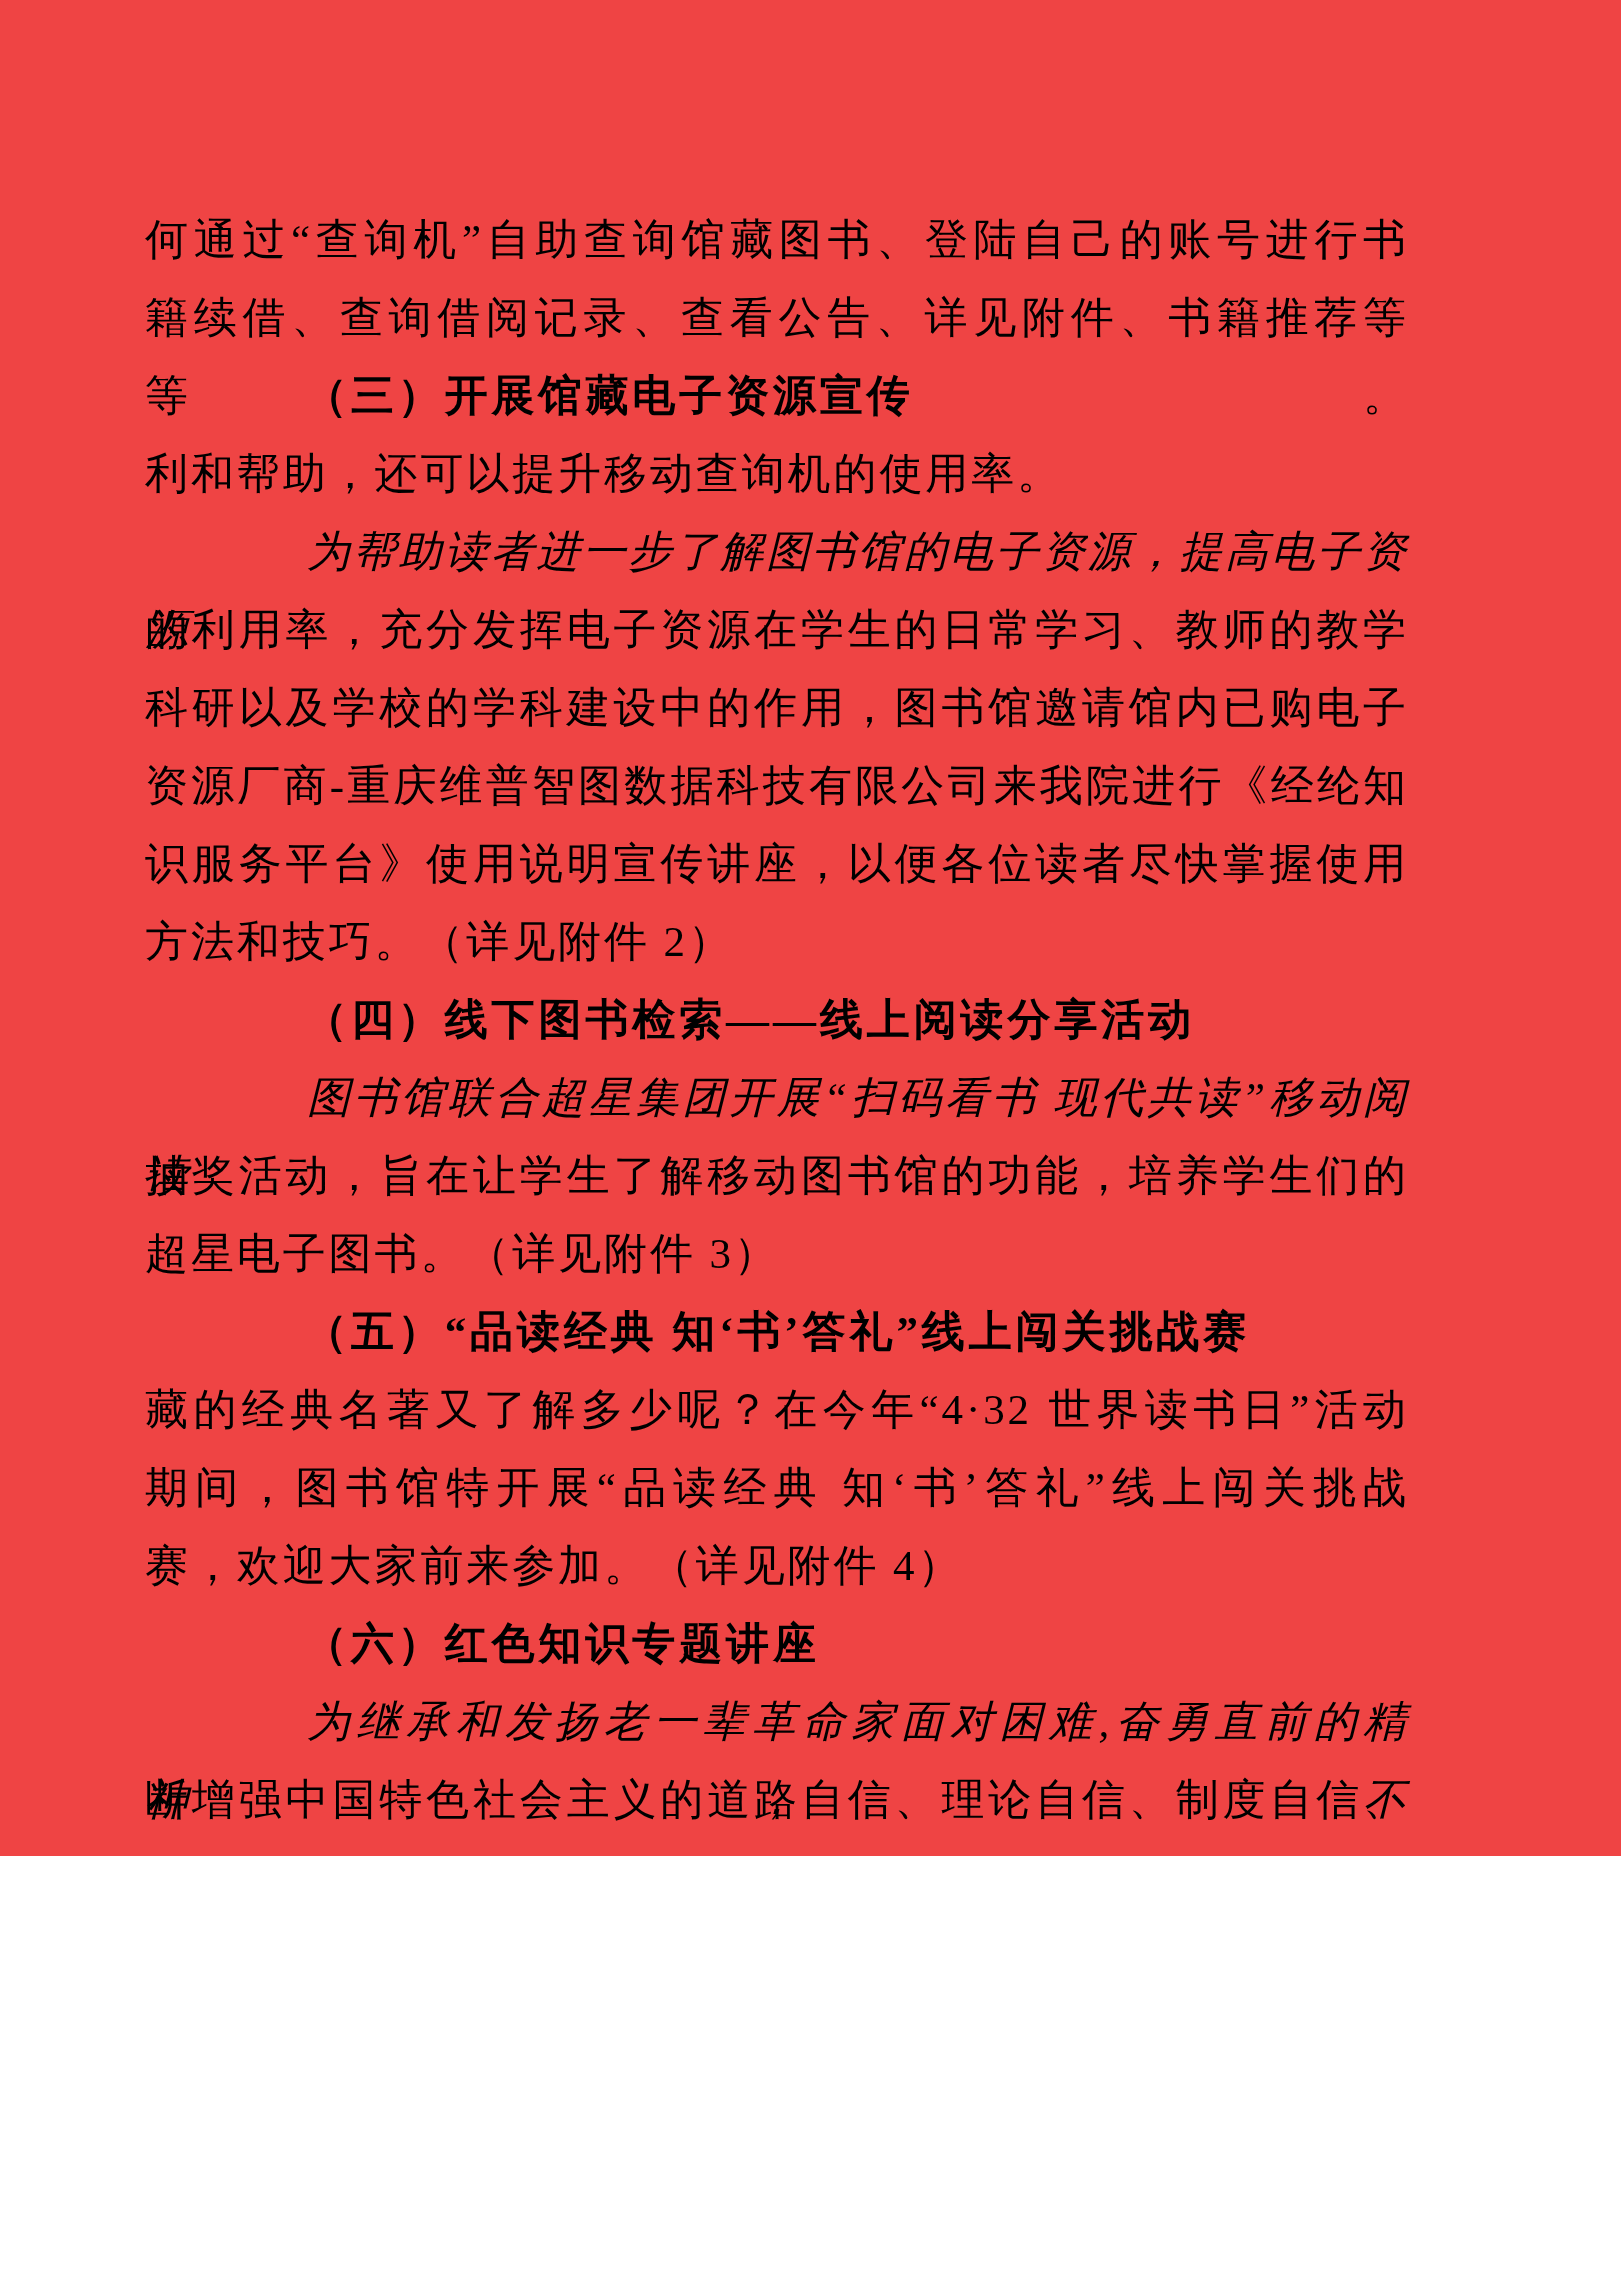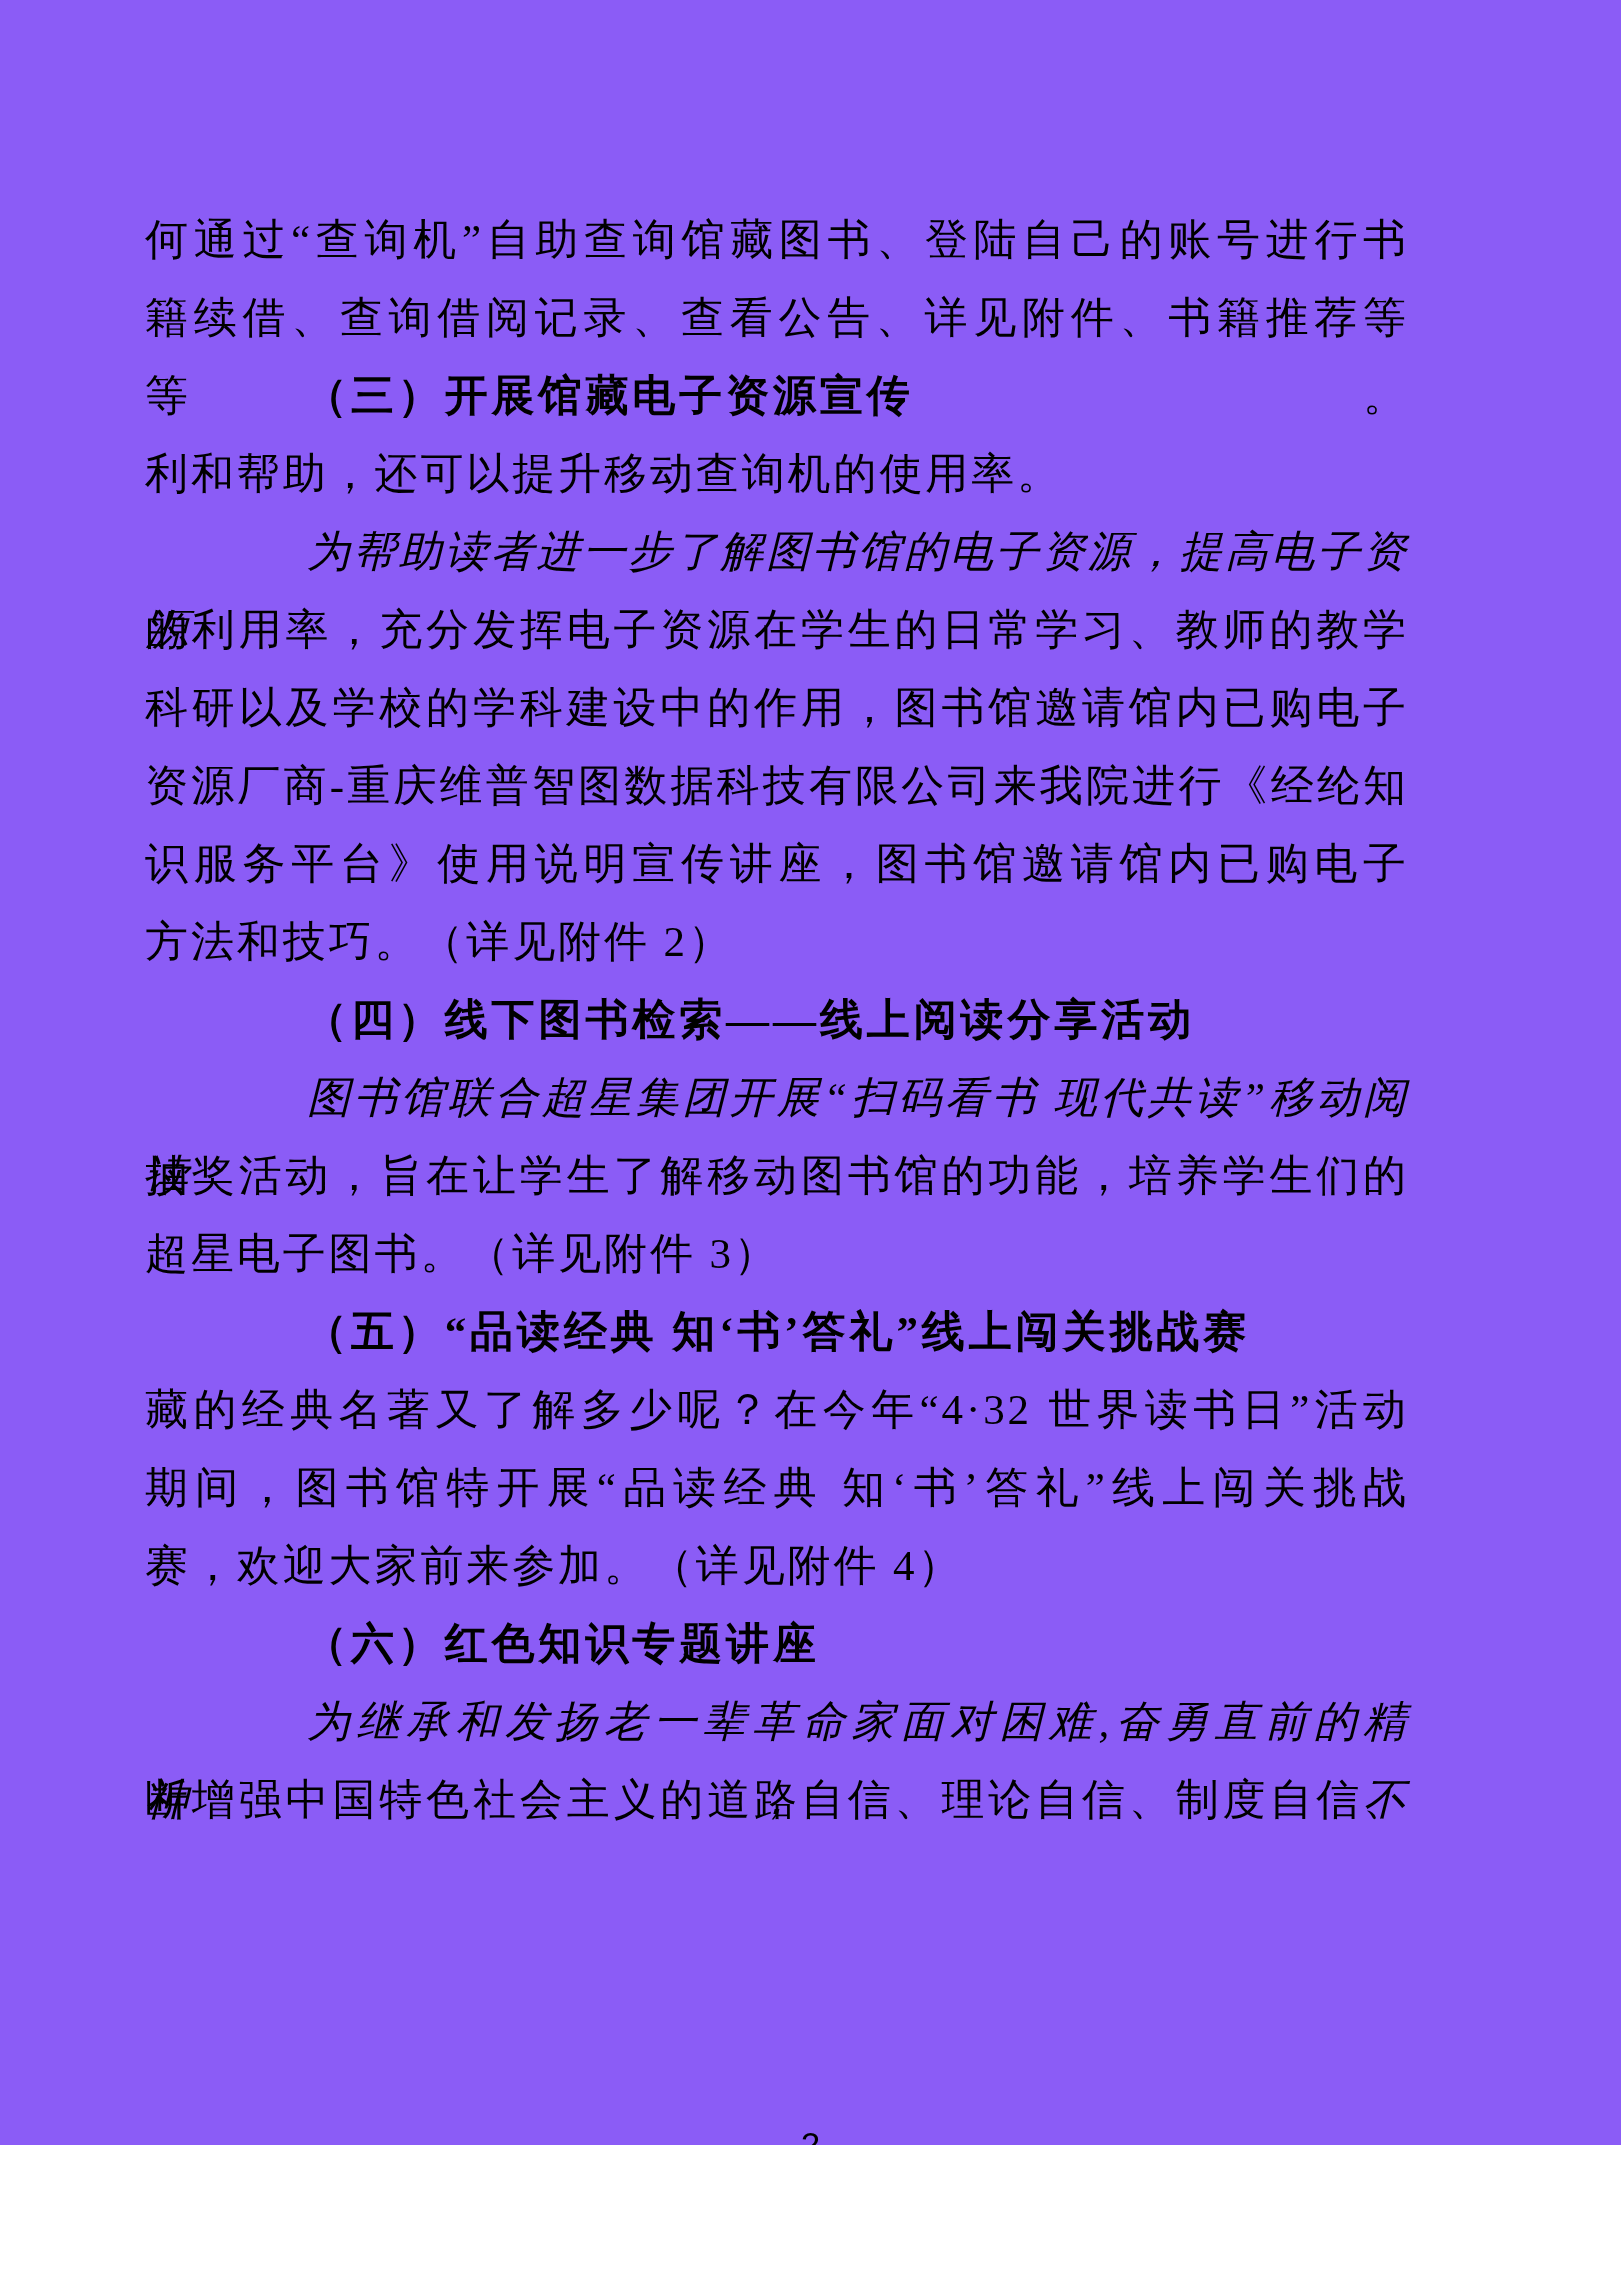--- a/index.html
+++ b/index.html
@@ -1,21 +1,21 @@
 <!DOCTYPE html>
 <html><head>
 <meta charset="utf-8">
 <style>
   * { margin: 0; padding: 0; box-sizing: border-box; }
   html, body { background: #ffffff; }
   .page {
     position: relative;
     width: 1621px;
-    height: 2145px;
-    background: #8b5cf6;
+    height: 1856px;
+    background: #ef4444;
     color: #000000;
     font-family: "Liberation Serif", "DejaVu Serif", serif;
     overflow: hidden;
   }
   .content {
     position: absolute;
     left: 145px;
     top: 201px;
     width: 1264px;
   }
@@ -60,21 +60,21 @@
 <div class="page">
   <div class="content">
     <div class="line fill">何通过“查询机”自助查询馆藏图书、登陆自己的账号进行书</div>
     <div class="line fill">籍续借、查询借阅记录、查看公告、详见附件、书籍推荐等等。</div>
     <div class="line heading">（三）开展馆藏电子资源宣传</div>
     <div class="line">利和帮助，还可以提升移动查询机的使用率。</div>
     <div class="line indent fill">为帮助读者进一步了解图书馆的电子资源，提高电子资源</div>
     <div class="line fill">的利用率，充分发挥电子资源在学生的日常学习、教师的教学</div>
     <div class="line fill">科研以及学校的学科建设中的作用，图书馆邀请馆内已购电子</div>
     <div class="line fill">资源厂商-重庆维普智图数据科技有限公司来我院进行《经纶知</div>
-    <div class="line fill">识服务平台》使用说明宣传讲座，图书馆邀请馆内已购电子</div>
+    <div class="line fill">识服务平台》使用说明宣传讲座，以便各位读者尽快掌握使用</div>
     <div class="line">方法和技巧。（详见附件 2）</div>
     <div class="line heading">（四）线下图书检索——线上阅读分享活动</div>
     <div class="line indent fill">图书馆联合超星集团开展“扫码看书 现代共读”移动阅读</div>
     <div class="line fill">抽奖活动，旨在让学生了解移动图书馆的功能，培养学生们的</div>
     <div class="line">超星电子图书。（详见附件 3）</div>
     <div class="line heading">（五）“品读经典 知‘书’答礼”线上闯关挑战赛</div>
     <div class="line fill">藏的经典名著又了解多少呢？在今年“4·32 世界读书日”活动</div>
     <div class="line fill">期间，图书馆特开展“品读经典 知‘书’答礼”线上闯关挑战</div>
     <div class="line">赛，欢迎大家前来参加。（详见附件 4）</div>
     <div class="line heading">（六）红色知识专题讲座</div>

